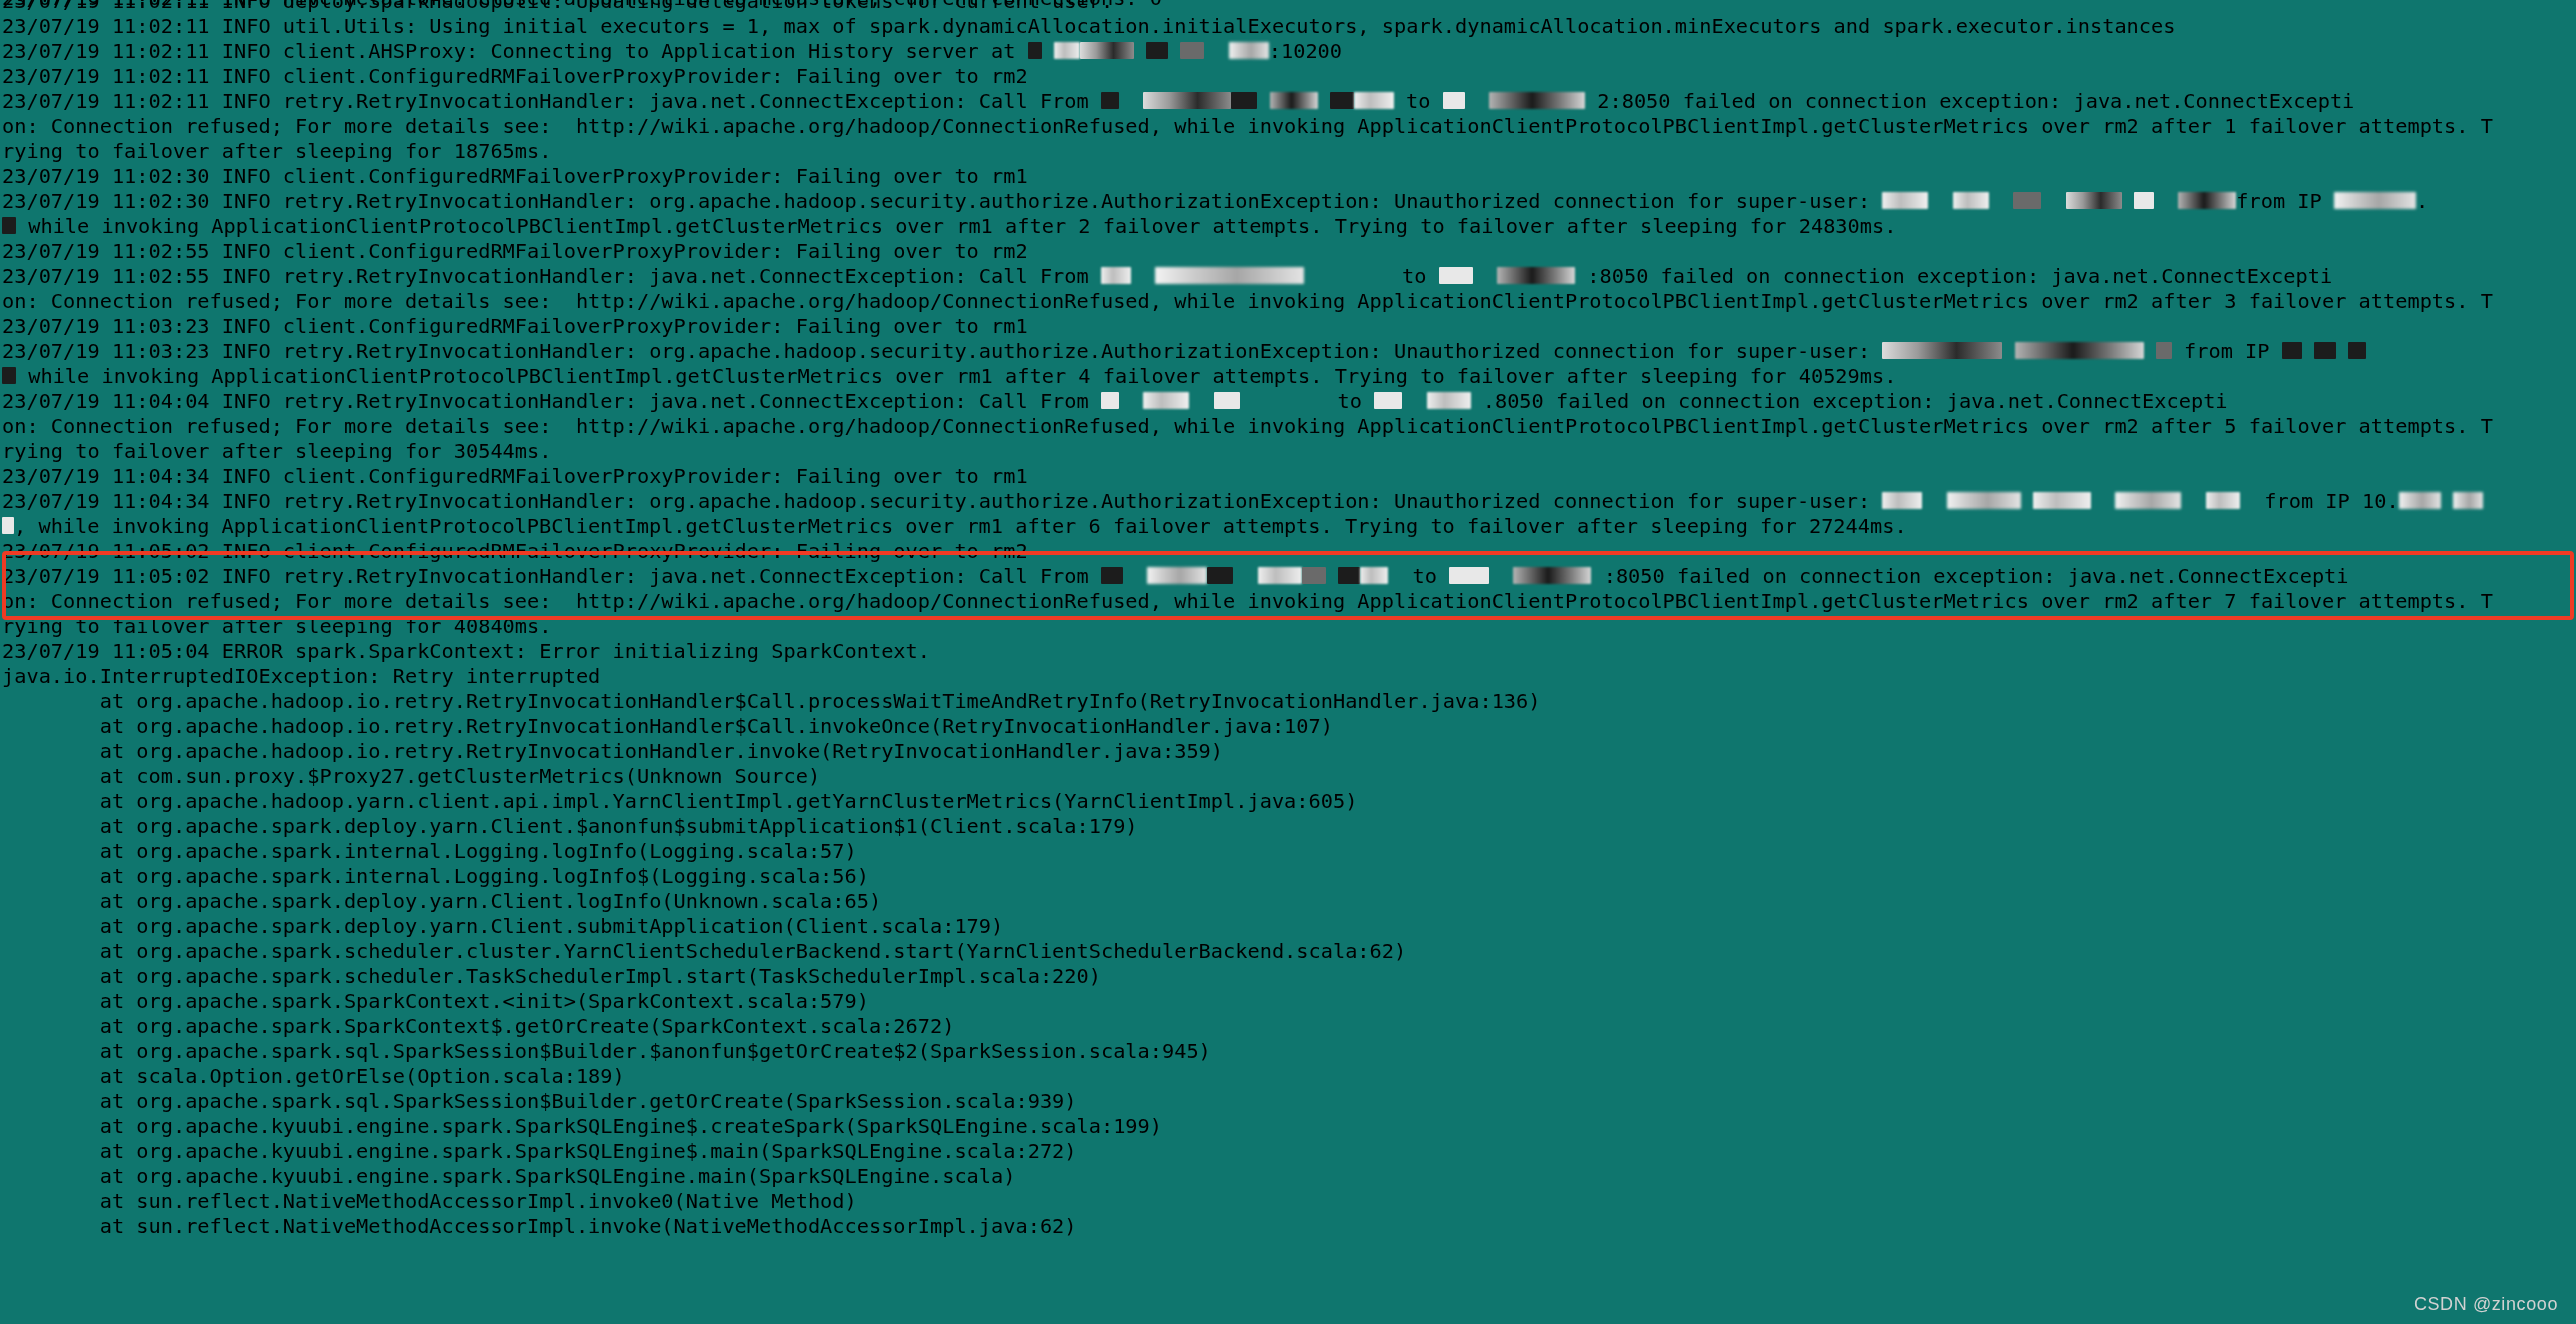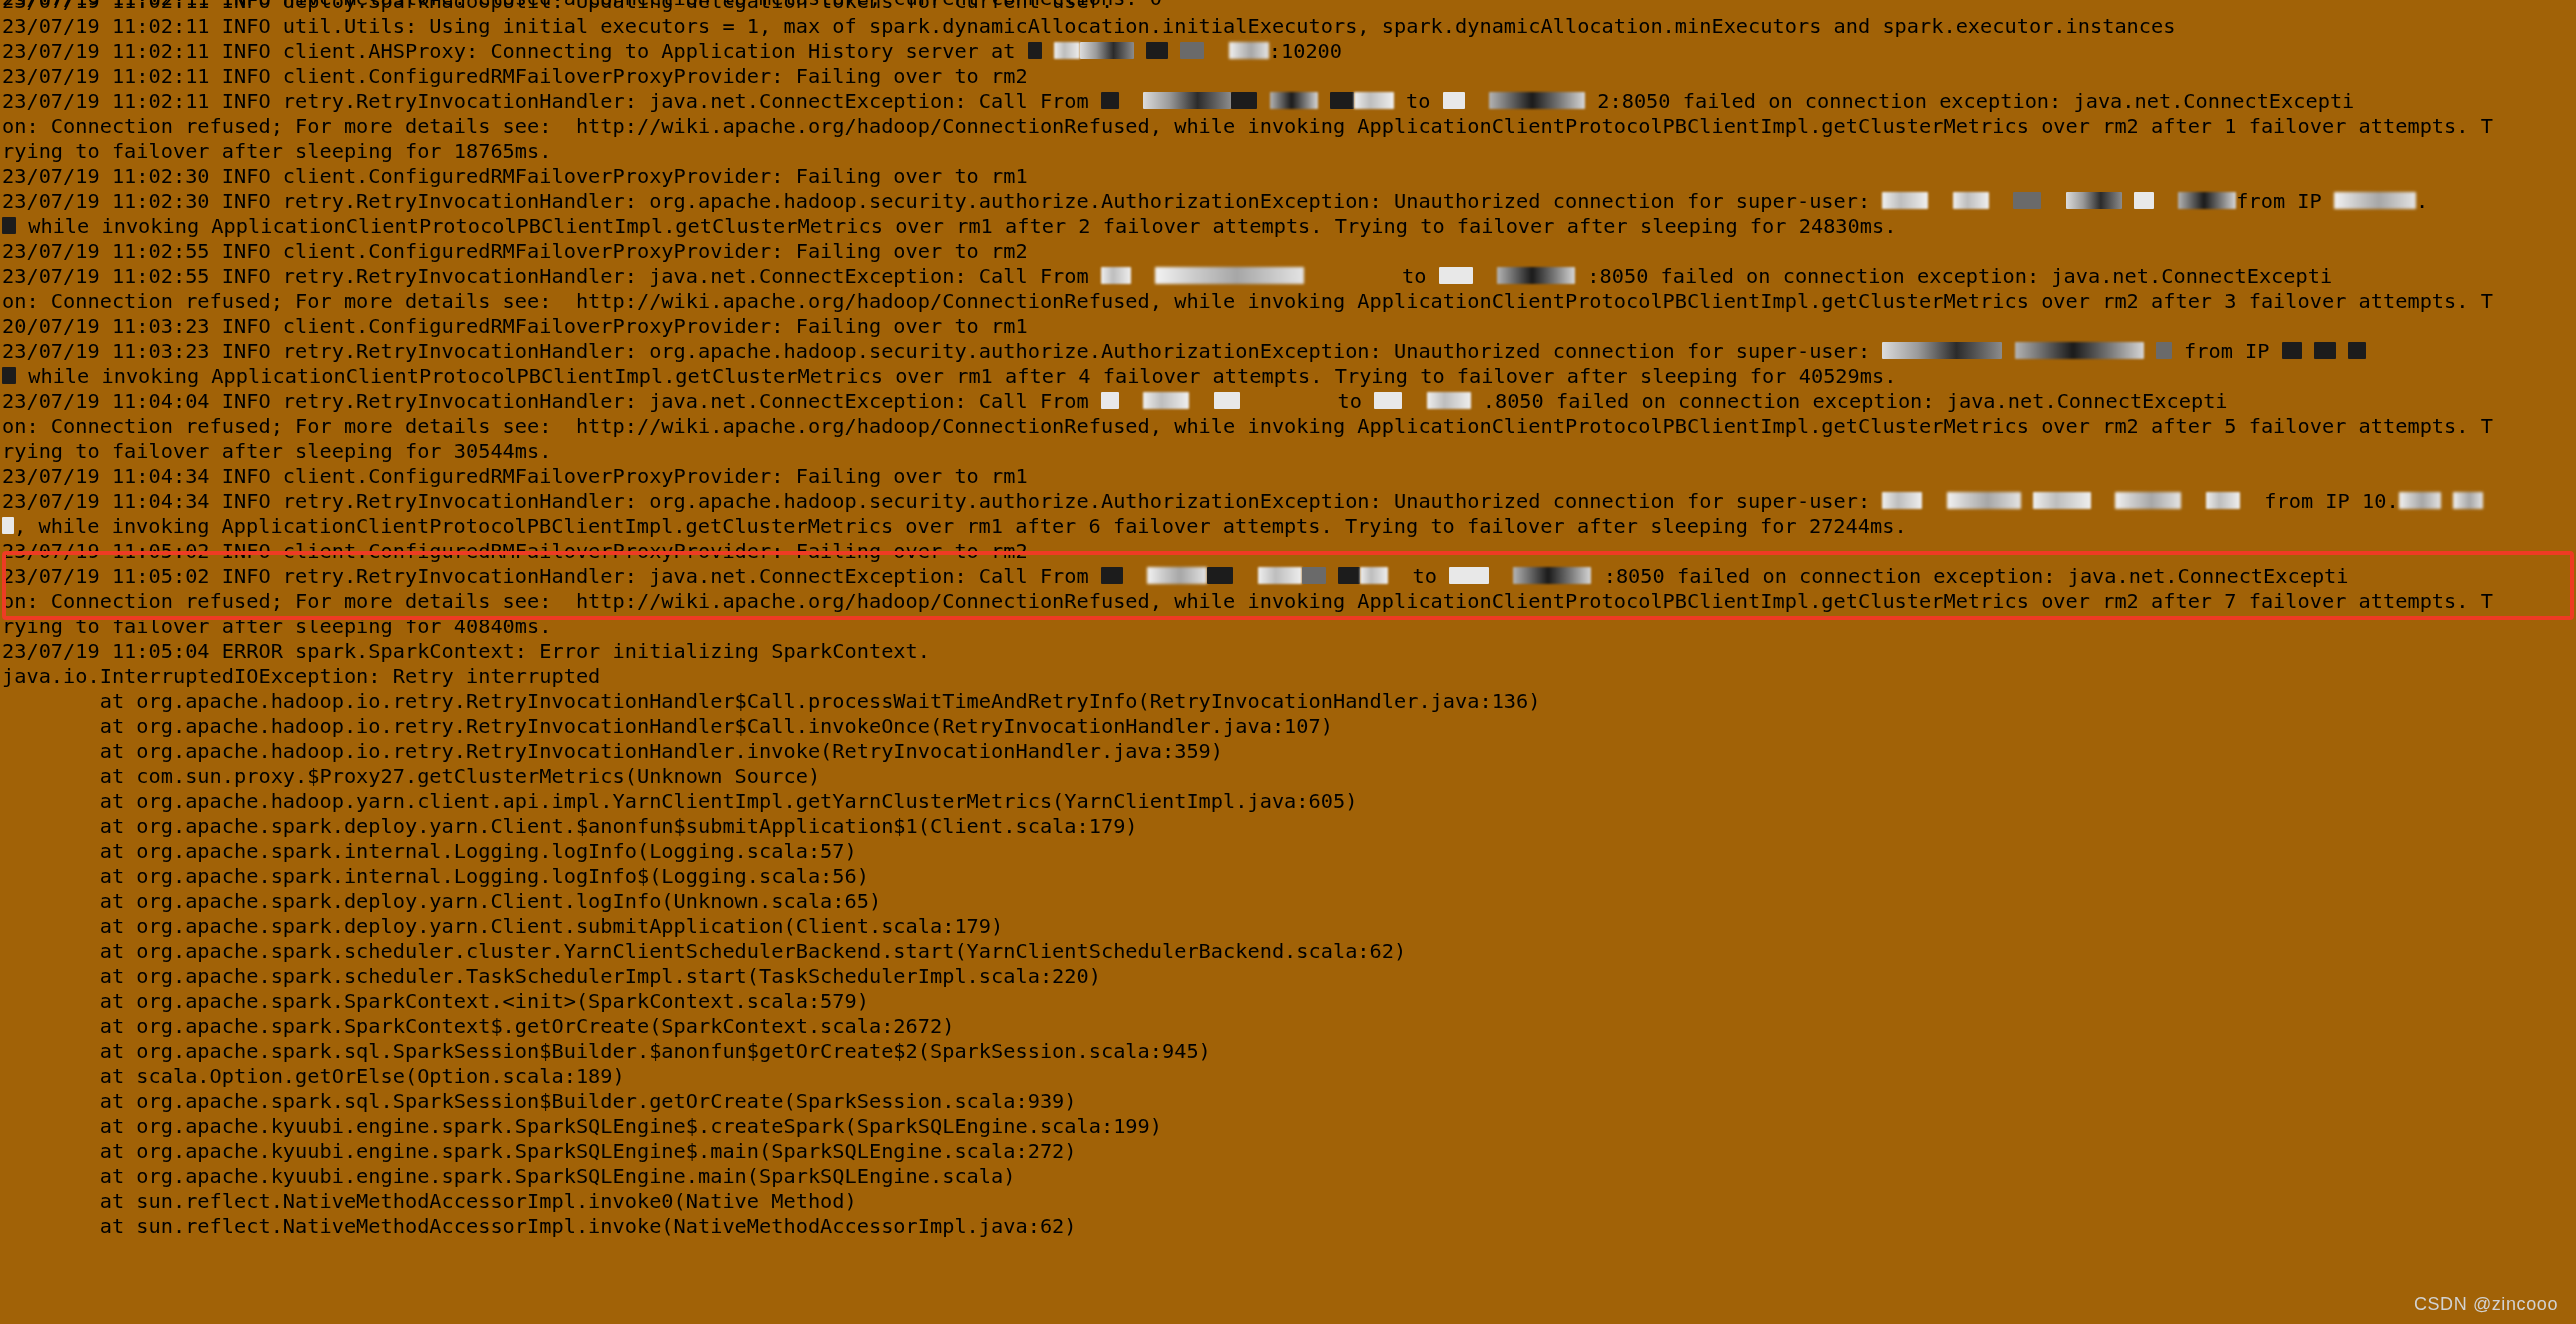--- a/index.html
+++ b/index.html
@@ -12,21 +12,21 @@
     width: 2576px;
     height: 1325px;
     overflow: hidden;
     font-family: "DejaVu Sans Mono", "Liberation Mono", monospace;
   }
 
   #console {
     position: relative;
     width: 2576px;
     height: 1325px;
-    background: #a16207;
+    background: #0f766e;
     overflow: hidden;
   }
 
   .log-viewport {
     position: absolute;
     top: -11px;
     left: 0;
     width: 2576px;
   }
 
@@ -128,21 +128,21 @@
       <span class="log-line">23/07/19 11:02:11 INFO client.ConfiguredRMFailoverProxyProvider: Failing over to rm2</span>
       <span class="log-line">23/07/19 11:02:11 INFO retry.RetryInvocationHandler: java.net.ConnectException: Call From <span class="redaction rd-dark" style="width: 18px;"></span>  <span class="redaction rd-blur-a" style="width: 88px;"></span><span class="redaction rd-dark" style="width: 26px;"></span> <span class="redaction rd-blur-c" style="width: 48px;"></span> <span class="redaction rd-dark" style="width: 24px;"></span><span class="redaction rd-blur-b" style="width: 40px;"></span> to <span class="redaction rd-faint" style="width: 22px;"></span>  <span class="redaction rd-blur-c" style="width: 96px;"></span> 2:8050 failed on connection exception: java.net.ConnectExcepti</span>
       <span class="log-line">on: Connection refused; For more details see:  http://wiki.apache.org/hadoop/ConnectionRefused, while invoking ApplicationClientProtocolPBClientImpl.getClusterMetrics over rm2 after 1 failover attempts. T</span>
       <span class="log-line">rying to failover after sleeping for 18765ms.</span>
       <span class="log-line">23/07/19 11:02:30 INFO client.ConfiguredRMFailoverProxyProvider: Failing over to rm1</span>
       <span class="log-line">23/07/19 11:02:30 INFO retry.RetryInvocationHandler: org.apache.hadoop.security.authorize.AuthorizationException: Unauthorized connection for super-user: <span class="redaction rd-blur-b" style="width: 46px;"></span>  <span class="redaction rd-blur-b" style="width: 36px;"></span>  <span class="redaction rd-mid" style="width: 28px;"></span>  <span class="redaction rd-blur-a" style="width: 56px;"></span> <span class="redaction rd-faint" style="width: 20px;"></span>  <span class="redaction rd-blur-c" style="width: 58px;"></span>from IP <span class="redaction rd-blur-d" style="width: 82px;"></span>.</span>
       <span class="log-line"><span class="redaction rd-dark" style="width: 14px;"></span> while invoking ApplicationClientProtocolPBClientImpl.getClusterMetrics over rm1 after 2 failover attempts. Trying to failover after sleeping for 24830ms.</span>
       <span class="log-line">23/07/19 11:02:55 INFO client.ConfiguredRMFailoverProxyProvider: Failing over to rm2</span>
       <span class="log-line">23/07/19 11:02:55 INFO retry.RetryInvocationHandler: java.net.ConnectException: Call From <span class="redaction rd-blur-b" style="width: 30px;"></span>  <span class="redaction rd-blur-d" style="width: 149px;"></span>        to <span class="redaction rd-faint" style="width: 34px;"></span>  <span class="redaction rd-blur-c" style="width: 78px;"></span> :8050 failed on connection exception: java.net.ConnectExcepti</span>
       <span class="log-line">on: Connection refused; For more details see:  http://wiki.apache.org/hadoop/ConnectionRefused, while invoking ApplicationClientProtocolPBClientImpl.getClusterMetrics over rm2 after 3 failover attempts. T</span>
-      <span class="log-line">20/07/19 11:03:23 INFO client.ConfiguredRMFailoverProxyProvider: Failing over to rm1</span>
+      <span class="log-line">23/07/19 11:03:23 INFO client.ConfiguredRMFailoverProxyProvider: Failing over to rm1</span>
       <span class="log-line">23/07/19 11:03:23 INFO retry.RetryInvocationHandler: org.apache.hadoop.security.authorize.AuthorizationException: Unauthorized connection for super-user: <span class="redaction rd-blur-a" style="width: 120px;"></span> <span class="redaction rd-blur-c" style="width: 129px;"></span> <span class="redaction rd-mid" style="width: 16px;"></span> from IP <span class="redaction rd-dark" style="width: 20px;"></span> <span class="redaction rd-dark" style="width: 22px;"></span> <span class="redaction rd-dark" style="width: 18px;"></span></span>
       <span class="log-line"><span class="redaction rd-dark" style="width: 14px;"></span> while invoking ApplicationClientProtocolPBClientImpl.getClusterMetrics over rm1 after 4 failover attempts. Trying to failover after sleeping for 40529ms.</span>
       <span class="log-line">23/07/19 11:04:04 INFO retry.RetryInvocationHandler: java.net.ConnectException: Call From <span class="redaction rd-faint" style="width: 18px;"></span>  <span class="redaction rd-blur-b" style="width: 46px;"></span>  <span class="redaction rd-faint" style="width: 26px;"></span>        to <span class="redaction rd-faint" style="width: 28px;"></span>  <span class="redaction rd-blur-b" style="width: 44px;"></span> .8050 failed on connection exception: java.net.ConnectExcepti</span>
       <span class="log-line">on: Connection refused; For more details see:  http://wiki.apache.org/hadoop/ConnectionRefused, while invoking ApplicationClientProtocolPBClientImpl.getClusterMetrics over rm2 after 5 failover attempts. T</span>
       <span class="log-line">rying to failover after sleeping for 30544ms.</span>
       <span class="log-line">23/07/19 11:04:34 INFO client.ConfiguredRMFailoverProxyProvider: Failing over to rm1</span>
       <span class="log-line">23/07/19 11:04:34 INFO retry.RetryInvocationHandler: org.apache.hadoop.security.authorize.AuthorizationException: Unauthorized connection for super-user: <span class="redaction rd-blur-b" style="width: 40px;"></span>  <span class="redaction rd-blur-d" style="width: 74px;"></span> <span class="redaction rd-blur-b" style="width: 58px;"></span>  <span class="redaction rd-blur-d" style="width: 66px;"></span>  <span class="redaction rd-blur-b" style="width: 34px;"></span>  from IP 10.<span class="redaction rd-blur-d" style="width: 42px;"></span> <span class="redaction rd-blur-d" style="width: 30px;"></span></span>
       <span class="log-line"><span class="redaction rd-faint" style="width: 12px;"></span>, while invoking ApplicationClientProtocolPBClientImpl.getClusterMetrics over rm1 after 6 failover attempts. Trying to failover after sleeping for 27244ms.</span>
       <span class="log-line">23/07/19 11:05:02 INFO client.ConfiguredRMFailoverProxyProvider: Failing over to rm2</span>
       <span class="log-line">23/07/19 11:05:02 INFO retry.RetryInvocationHandler: java.net.ConnectException: Call From <span class="redaction rd-dark" style="width: 22px;"></span>  <span class="redaction rd-blur-d" style="width: 60px;"></span><span class="redaction rd-dark" style="width: 26px;"></span>  <span class="redaction rd-blur-b" style="width: 44px;"></span><span class="redaction rd-mid" style="width: 24px;"></span> <span class="redaction rd-dark" style="width: 22px;"></span><span class="redaction rd-blur-b" style="width: 28px;"></span>  to <span class="redaction rd-faint" style="width: 40px;"></span>  <span class="redaction rd-blur-c" style="width: 78px;"></span> :8050 failed on connection exception: java.net.ConnectExcepti</span>

